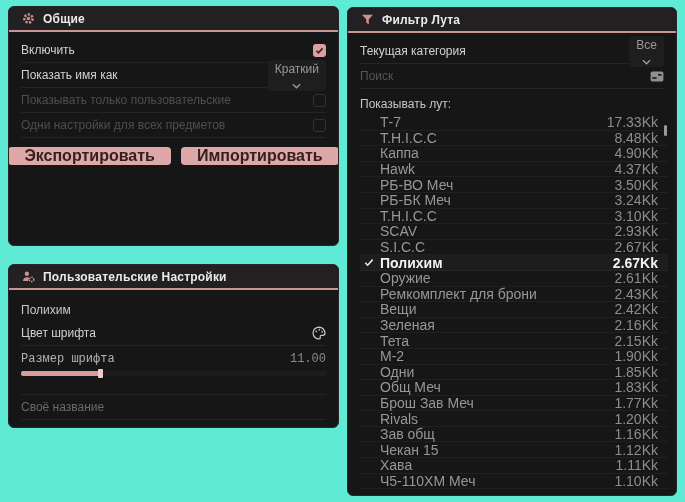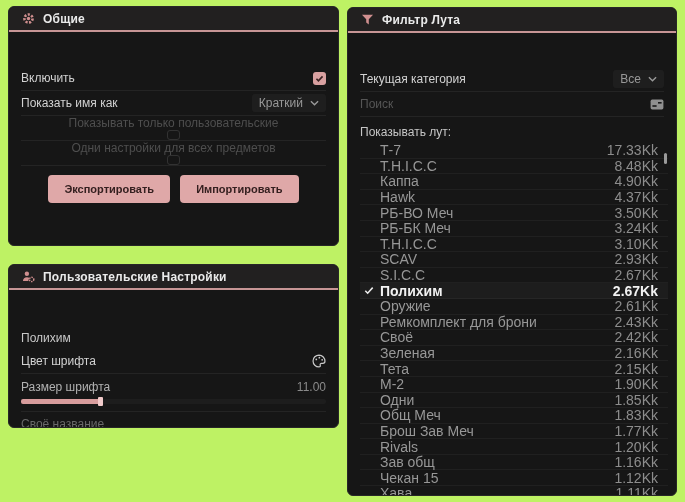--- a/index.html
+++ b/index.html
@@ -1,55 +1,55 @@
 <!DOCTYPE html>
 <html><head>
 <meta charset="utf-8">
 <style>
   * { margin:0; padding:0; box-sizing:border-box; }
   html,body { background:#0a0a0a; }
   .app {
     position:relative; width:685px; height:502px; overflow:hidden;
-    background:#bef264; font-family:"Liberation Sans", sans-serif;
+    background:#5eead4; font-family:"Liberation Sans", sans-serif;
   }
   .panel {
     position:absolute; background:#161616; border:1px solid #272727;
     border-radius:6px; overflow:hidden;
   }
   .panel-general { left:8px; top:6px; width:331px; height:240px; }
   .panel-user    { left:8px; top:264px; width:331px; height:164px; }
   .panel-loot    { left:347px; top:7px; width:330px; height:489px; }
   .phead {
     height:25px; background:#222020; display:flex; align-items:center;
     gap:8px; padding:0 13px; border-bottom:2px solid #c79595;
   }
   .phead .ptitle { font-size:12px; font-weight:bold; color:#eaeaea; letter-spacing:.2px; }
-  .pbody { padding:6px 12px 0 12px;margin-top:28px; }
+  .pbody { padding:6px 12px 0 12px; }
   .srow {
     display:flex; justify-content:space-between; align-items:center;
     height:25px; border-bottom:1px solid #242424; font-size:12px; color:#d2d2d2;
   }
-  .srow.dim { color:#4e4e4e;flex-direction:column; }
+  .srow.dim { color:#4e4e4e; }
   .cb {
     width:13px; height:13px; border-radius:3px; display:flex;
     align-items:center; justify-content:center;
   }
   .cb.on { background:#d8a0a0; }
   .cb.off { border:1px solid #323232; background:transparent; }
   .select {
     display:flex; align-items:center; gap:7px; background:#1e1e1e;
-    border-radius:3px; padding:2px 7px; color:#989898; font-size:12px; cursor:default;
+    border-radius:3px; padding:2px 7px; color:#989898; font-size:12px; cursor:default;flex-direction:column;
   }
   .btnrow { display:flex; justify-content:center; gap:10px; padding-top:9px; }
   .pillbtn {
     background:#dfa8a8; color:#352020; border:none; border-radius:4px;
-    font-family:inherit; font-size:11px; font-weight:bold; padding:8px 16px;
+    font-family:inherit; font-size:16px; font-weight:bold; padding:0 16px;
   }
   .itemname { font-size:12px; color:#c8c8c8; padding:7px 0 4px 0; }
-  .sliderwrap { padding:4px 0 7px 0; border-bottom:1px solid #242424; }
+  .sliderwrap { padding:4px 0 18px 0; border-bottom:1px solid #242424;font-family:Liberation Mono, monospace; }
   .sliderlabels { display:flex; justify-content:space-between; font-size:12px; color:#b2b2b2; height:18px; align-items:center; }
   .sliderlabels .val { color:#8a8a8a; }
   .slider { position:relative; height:5px; background:#1d1d1d; border-radius:2px; margin-top:3px; }
   .slider-fill { position:absolute; left:0; top:0; height:5px; width:82px; background:#d79c9c; border-radius:2px; }
   .slider-thumb { position:absolute; left:77px; top:-2px; width:5px; height:9px; background:#f1caca; border-radius:1px; }
   .textinput { color:#696969; }
   .delwrap { display:flex; justify-content:center; padding-top:12px; }
   .delbtn { min-width:96px; }
   .searchrow { color:#565656; }
   .lootlabel { font-size:12px; color:#c6c6c6; padding:8px 0 4px 0; }
@@ -244,21 +244,21 @@
         </div>
         <div class="lrow">
             <span>Оружие</span>
             <span class="lval">2.61Kk</span>
           </div>
         <div class="lrow">
             <span>Ремкомплект для брони</span>
             <span class="lval">2.43Kk</span>
           </div>
         <div class="lrow">
-            <span>Своё</span>
+            <span>Вещи</span>
             <span class="lval">2.42Kk</span>
           </div>
         <div class="lrow">
             <span>Зеленая</span>
             <span class="lval">2.16Kk</span>
           </div>
         <div class="lrow">
             <span>Тета</span>
             <span class="lval">2.15Kk</span>
           </div>

